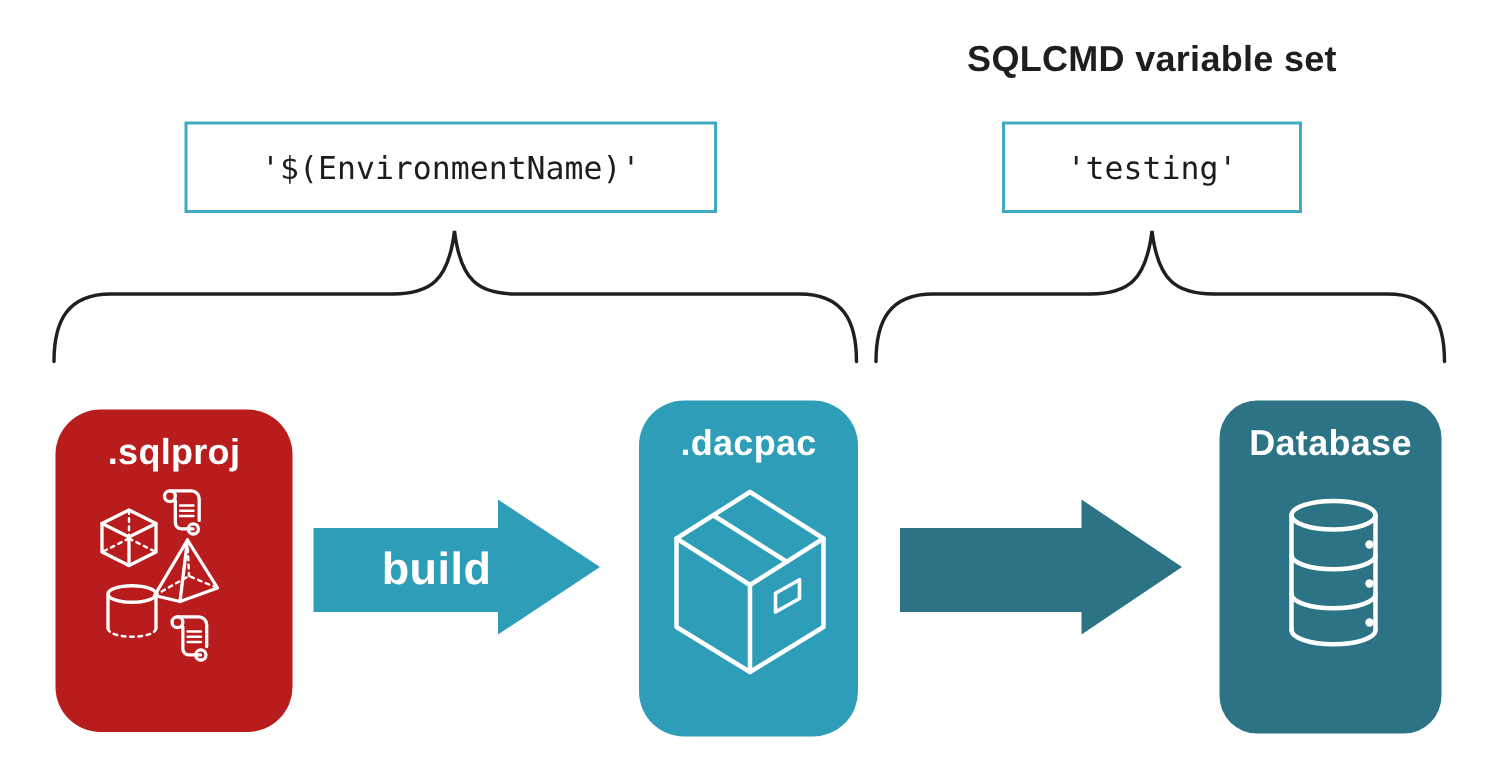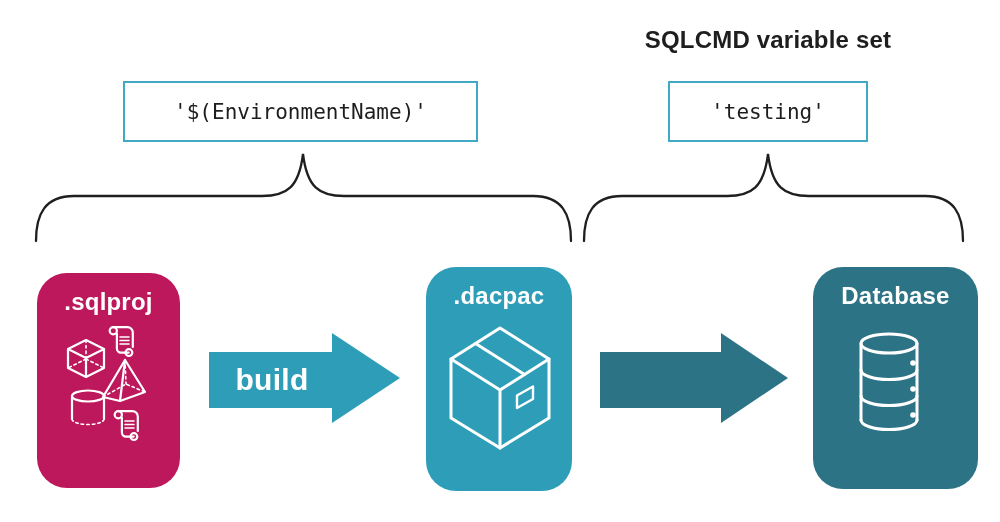--- a/index.html
+++ b/index.html
@@ -19,35 +19,35 @@
     display:flex;align-items:center;justify-content:center;
     font-family:"DejaVu Sans Mono","Liberation Mono",monospace;
     font-size:21px;color:#1d1d1d;white-space:pre;
   }
   #code-box-left{left:123px;width:355px;}
   #code-box-right{left:668px;width:200px;}
   #shape-layer{position:absolute;left:0;top:0;width:1000px;height:522px;}
   .card{
     position:absolute;border-radius:30px;
   }
-  #card-sqlproj{left:37px;top:273px;width:143px;height:215px;background:#be185d;}
+  #card-sqlproj{left:37px;top:273px;width:158px;height:215px;background:#b91c1c;}
   #card-dacpac{left:426px;top:267px;width:146px;height:224px;background:#2e9eb8;}
-  #card-database{left:813px;top:267px;width:165px;height:222px;background:#2c7386;}
+  #card-database{left:813px;top:267px;width:148px;height:222px;background:#2c7386;border-radius:25px;}
   .card-title{
     position:absolute;left:0;top:15px;width:100%;text-align:center;
     font-size:24px;font-weight:700;color:#ffffff;letter-spacing:0.2px;
   }
   .card-icon{position:absolute;}
   #icon-sqlproj{left:60px;top:320px;width:92px;height:122px;}
   #icon-dacpac{left:446px;top:323px;width:108px;height:128px;}
   #icon-database{left:851px;top:332px;width:76px;height:100px;}
   .arrow-label{
     position:absolute;top:352px;height:56px;
     display:flex;align-items:center;justify-content:center;
-    font-size:30px;font-weight:700;color:#ffffff;letter-spacing:0.3px;
+    font-size:30px;font-weight:700;color:#ffffff;letter-spacing:0.3px;padding-left:19px;
   }
   #build-label{left:209px;width:126px;}
   #deploy-label{left:600px;width:124px;}
   .wire{stroke:#ffffff;fill:none;stroke-linecap:round;stroke-linejoin:round;}
 </style>
 </head>
 <body>
 
 <div id="canvas">
 

